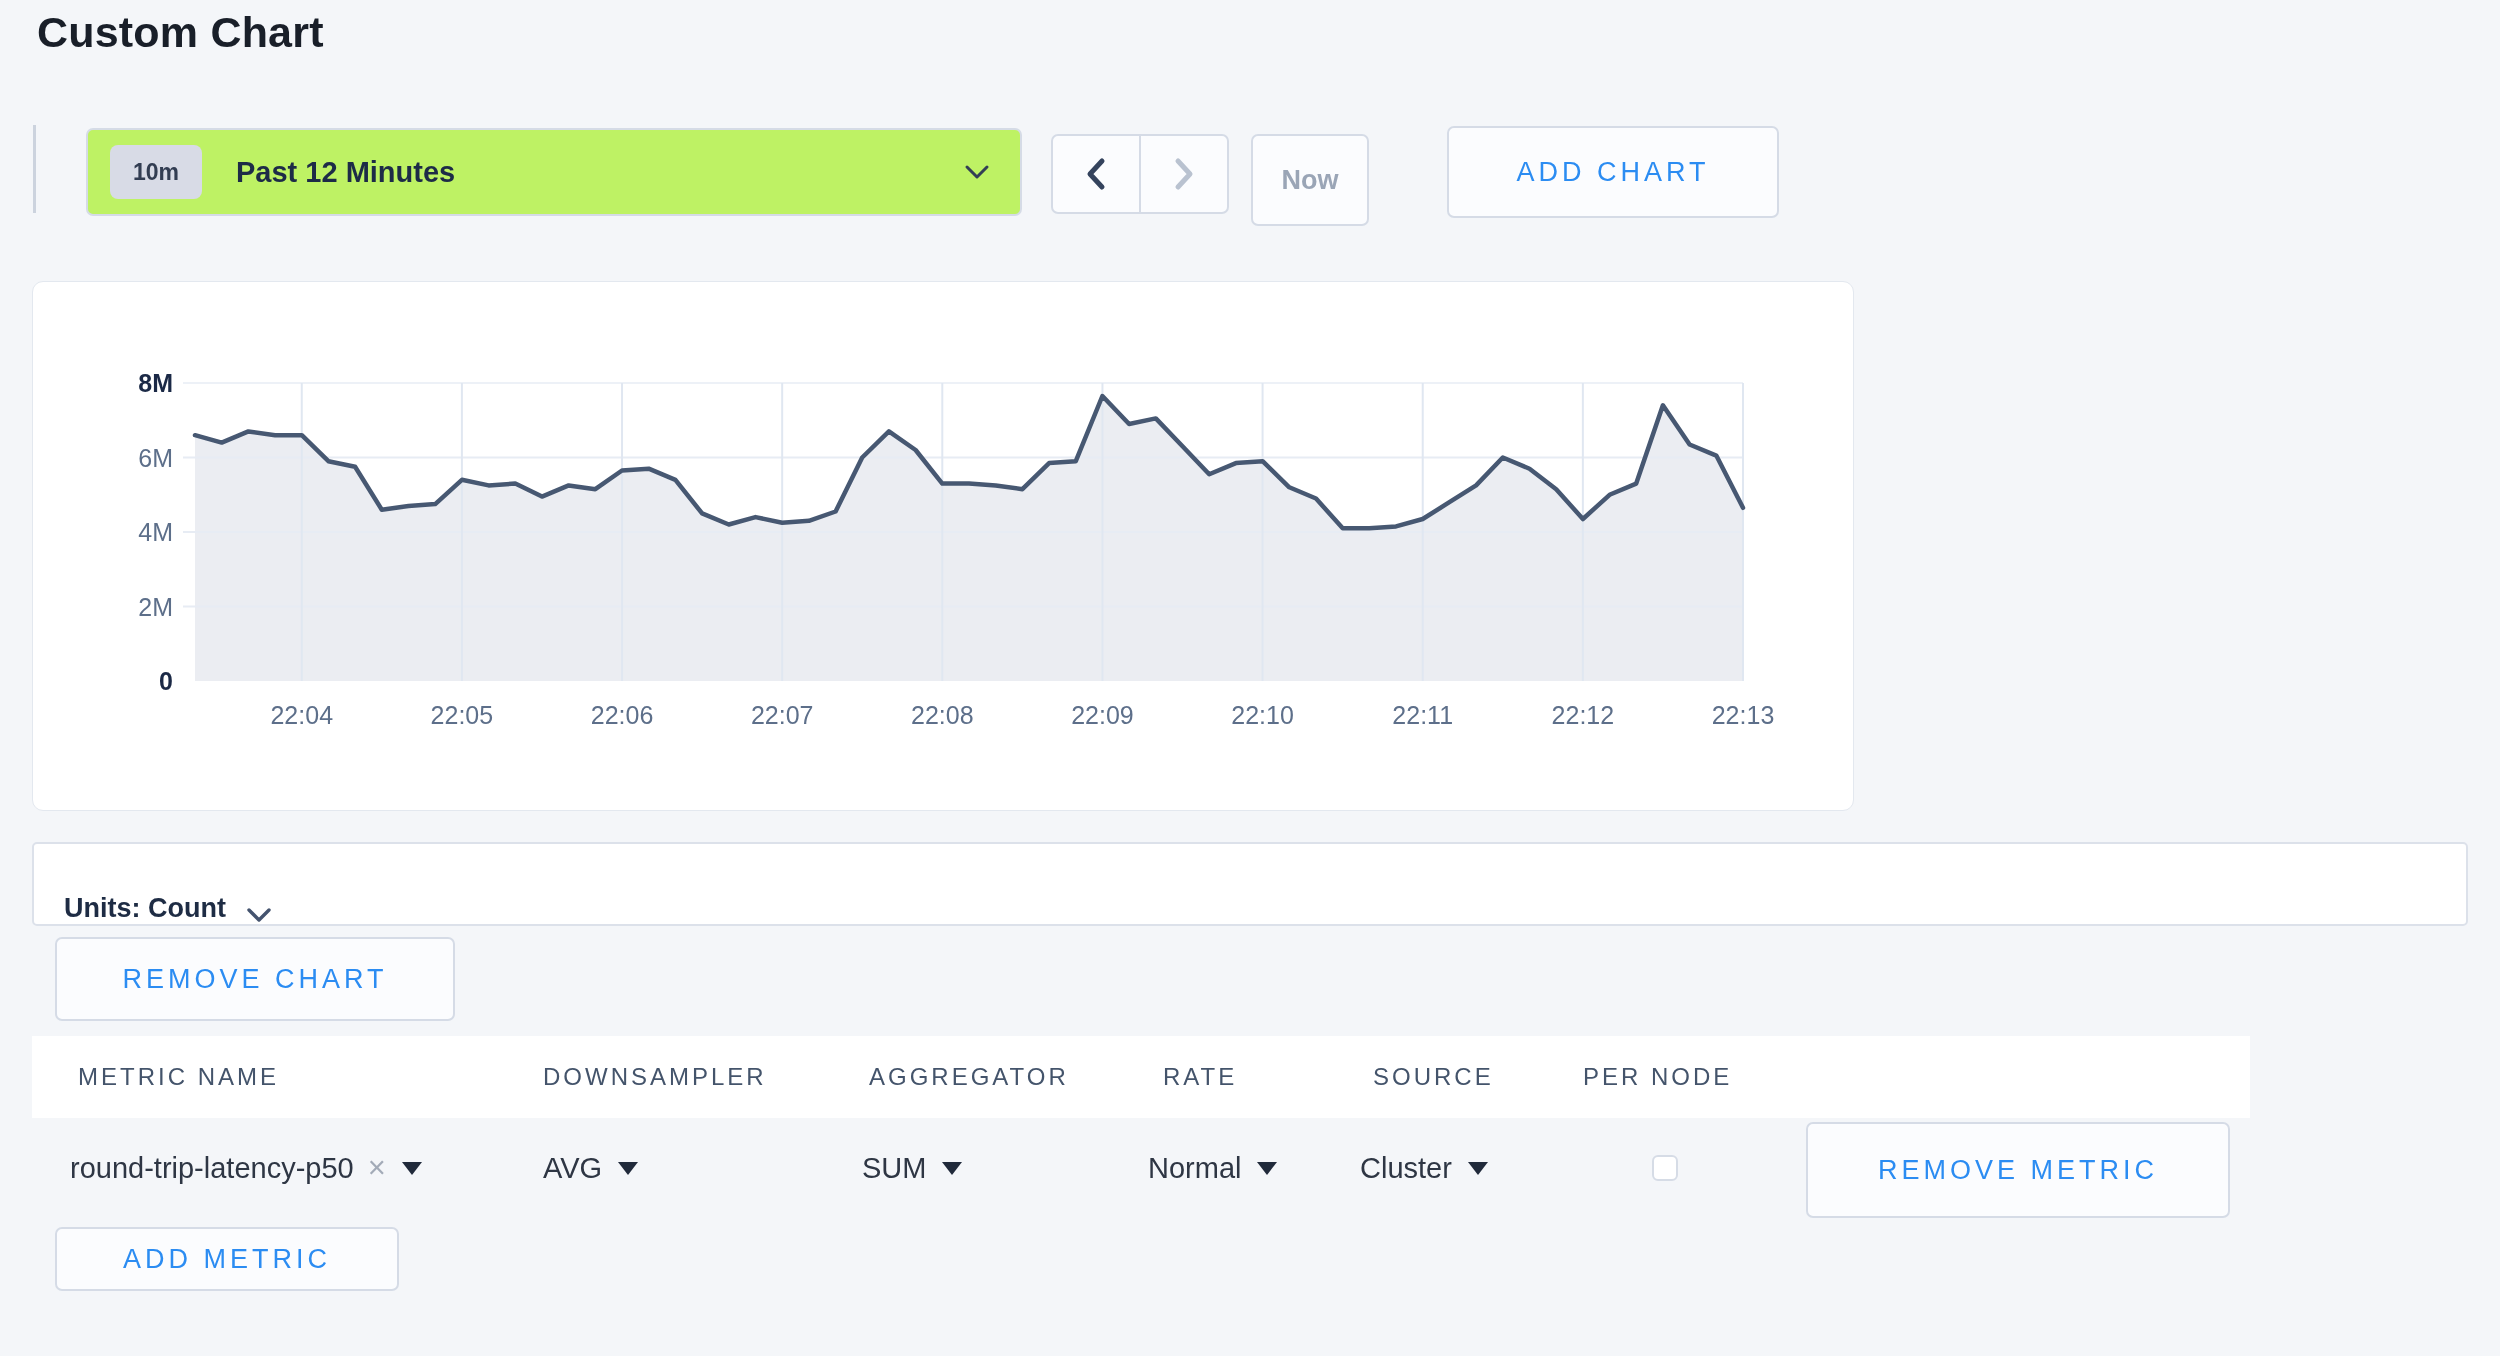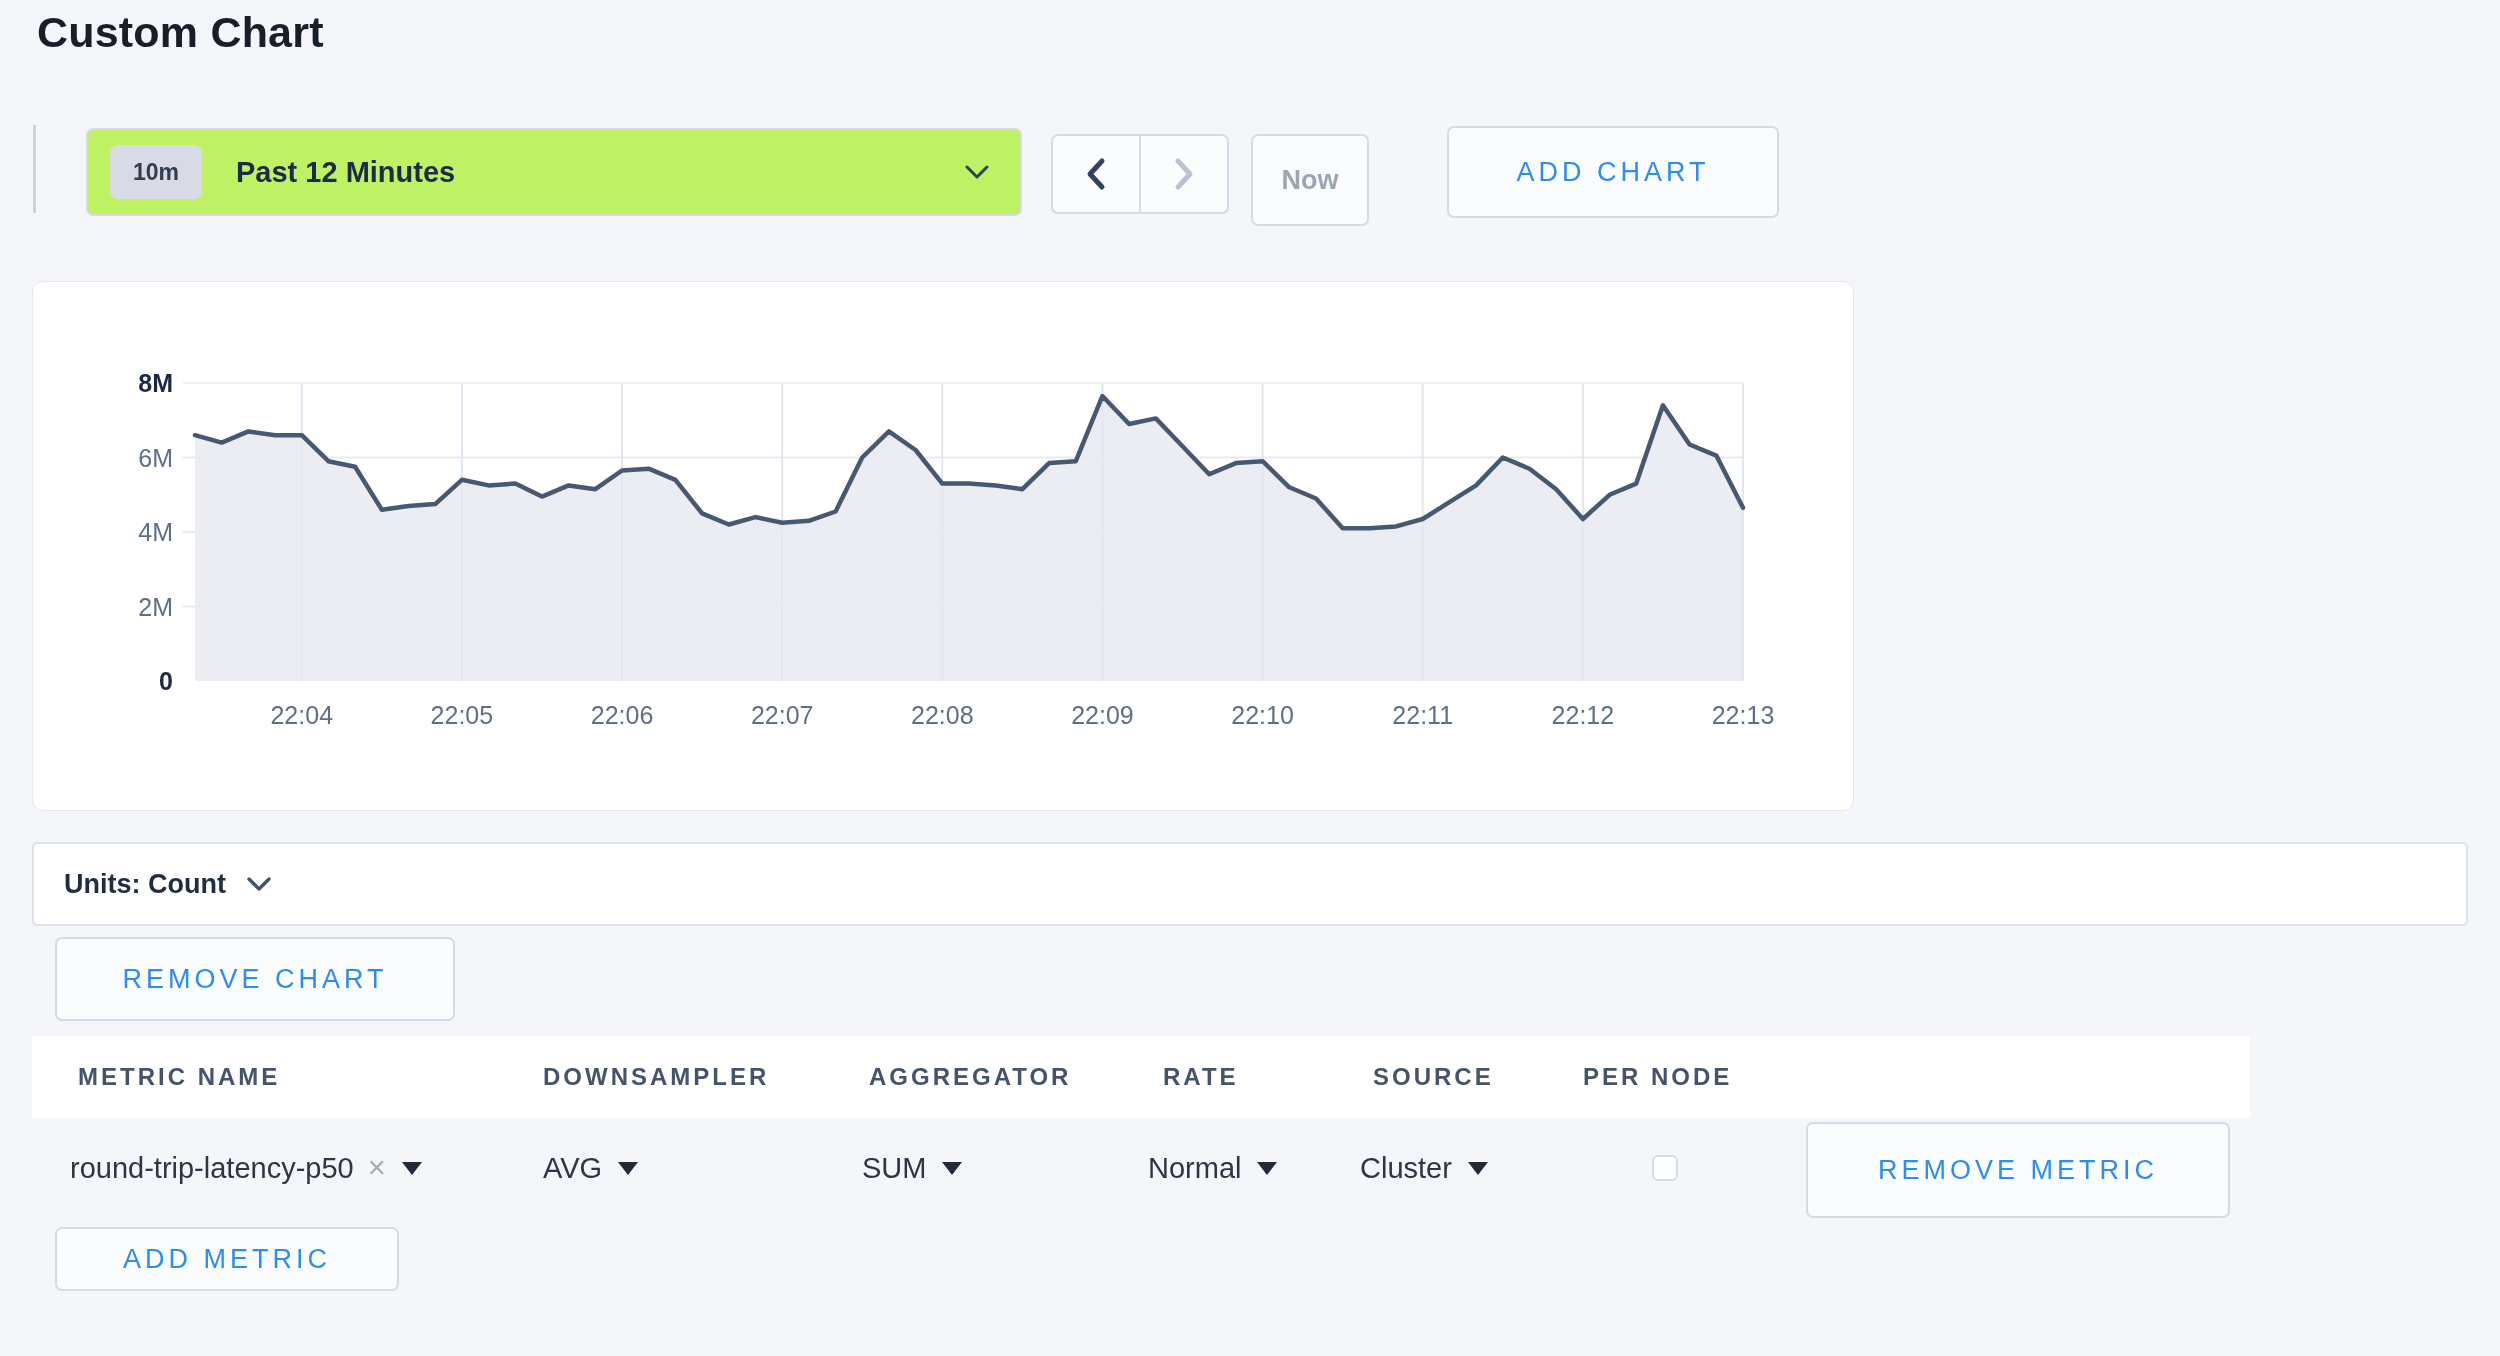--- a/index.html
+++ b/index.html
@@ -74,33 +74,33 @@
     position:absolute;left:32px;top:281px;width:1822px;height:530px;
     background:#ffffff;border:1px solid #e3e8ef;border-radius:11px;
     box-sizing:border-box;
   }
   .chart-card svg{position:absolute;left:0;top:0;}
 
   
   .units-bar{
     position:absolute;left:32px;top:842px;width:2436px;height:84px;
     background:#ffffff;border:2px solid #dce1ea;border-radius:5px;
-    box-sizing:border-box;display:flex;align-items:center;
+    box-sizing:border-box;display:flex;align-items:flex-end;
     padding-left:30px;cursor:pointer;
   }
   .units-label{font-size:27px;font-weight:700;color:#1e2c44;margin-right:20px;}
 
   
   .table-header-band{
     position:absolute;left:32px;top:1036px;width:2218px;height:82px;
     background:#ffffff;
   }
   .th{
     position:absolute;top:0;height:82px;display:flex;align-items:center;
-    font-size:24px;font-weight:700;letter-spacing:3px;color:#44546b;
+    font-size:24px;font-weight:400;letter-spacing:3px;color:#44546b;
     white-space:nowrap;
   }
   .th-0{left:46px;} .th-1{left:511px;} .th-2{left:837px;} .th-3{left:1131px;}
   .th-4{left:1341px;} .th-5{left:1551px;}
 
   .metric-row{
     position:absolute;left:32px;top:1118px;width:2218px;height:100px;
   }
   .cell{
     position:absolute;top:0;height:100px;display:flex;align-items:center;

